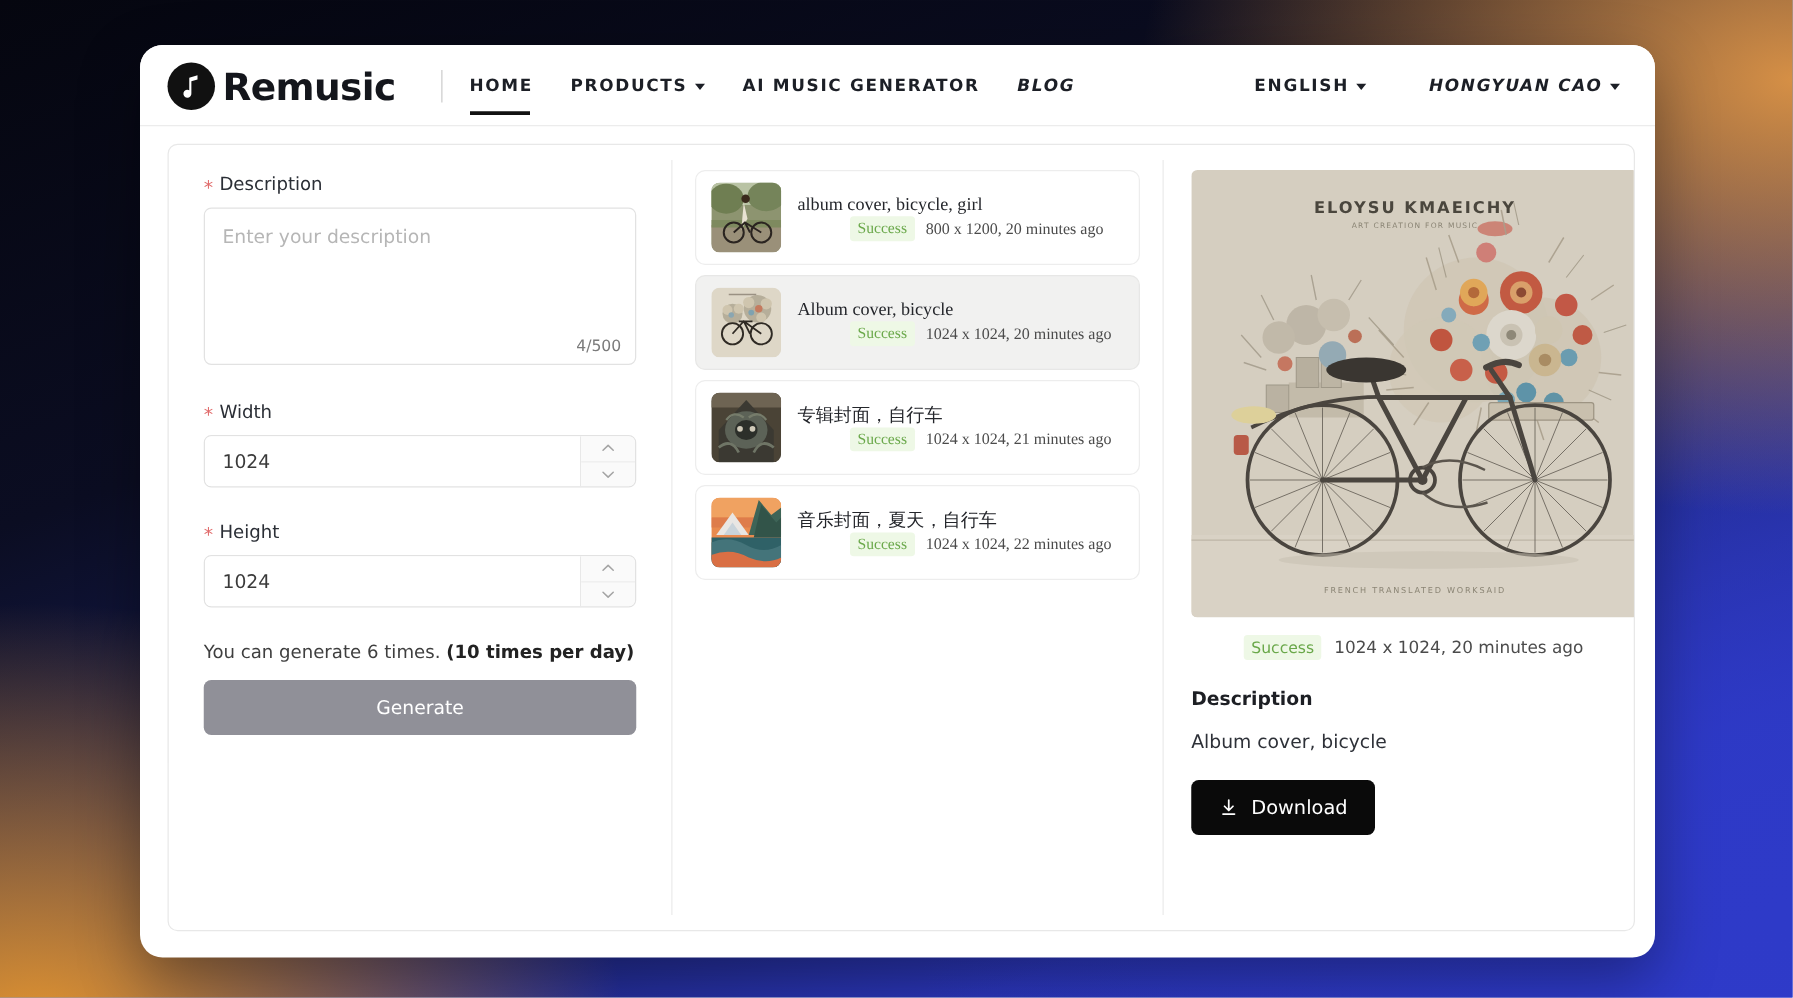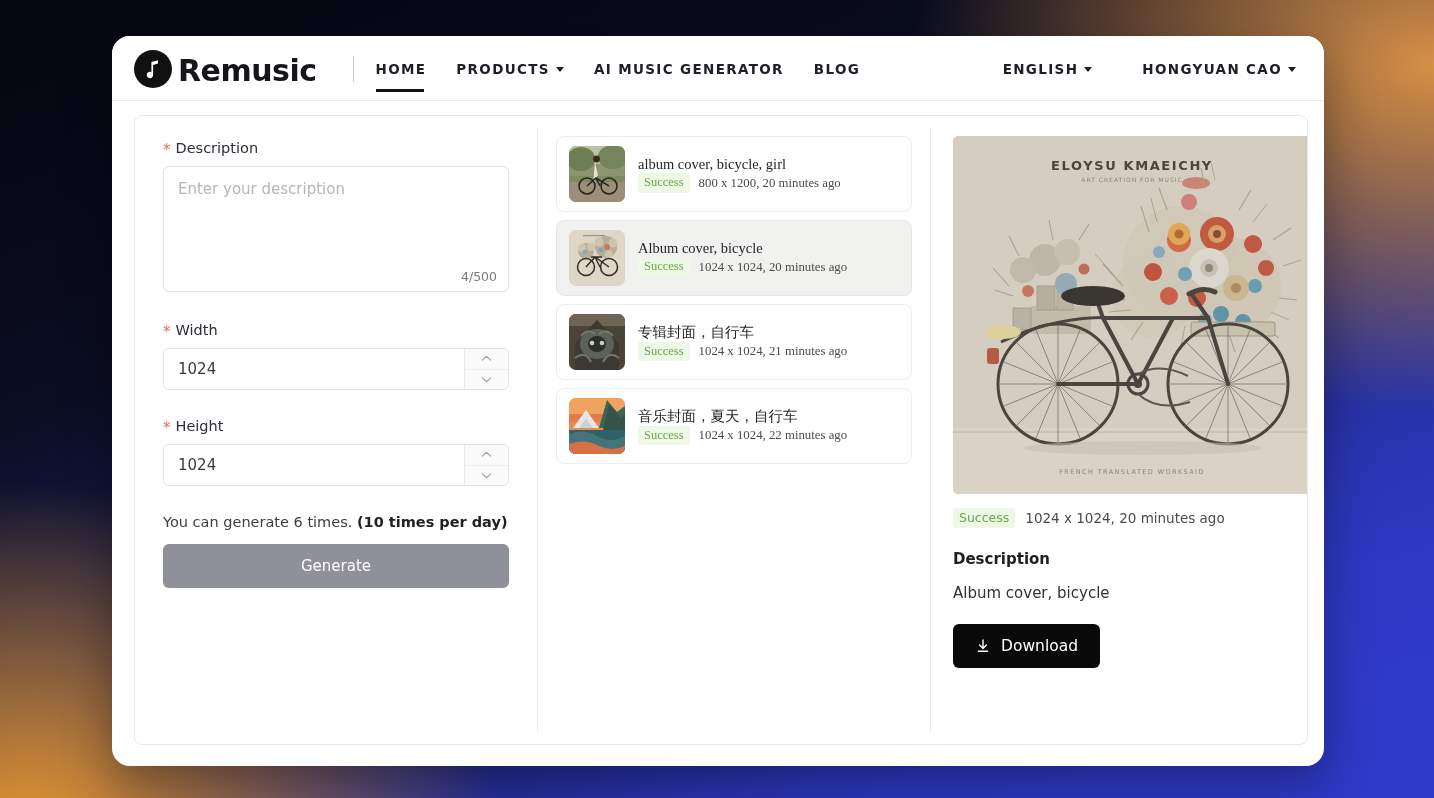--- a/index.html
+++ b/index.html
@@ -80,21 +80,21 @@
     color: #1c1f26;
     text-transform: uppercase;
     padding: 6px 0;
     margin-right: 30px;
     cursor: pointer;
     white-space: nowrap;
     display: flex;
     align-items: center;
     gap: 6px;
   }
-  .nav-link:last-child { margin-right: 0; }
+  .nav-link:last-child { margin-right: 0; font-style: italic; }
   .nav-link.active::after {
     content: "";
     position: absolute;
     left: 0; right: 2px; bottom: -9px;
     height: 2.5px;
     background: #111;
   }
   .caret {
     display: inline-block;
     width: 0; height: 0;
@@ -258,20 +258,21 @@
     text-overflow: ellipsis;
   }
   .meta-row { display: flex; align-items: center; gap: 9px; }
   .badge-success {
     background: #eef8e6;
     color: #6aa84a;
     font-size: 12.5px;
     padding: 2px 6px;
     border-radius: 3px;
     line-height: 1.25;
+    margin-left: 42px;
   }
   .meta-text { font-size: 12.8px; color: #4b4b4b; white-space: nowrap; }
 
   
   .preview-img {
     width: 358px;
     height: 358px;
     border-radius: 5px;
     overflow: hidden;
     position: relative;

